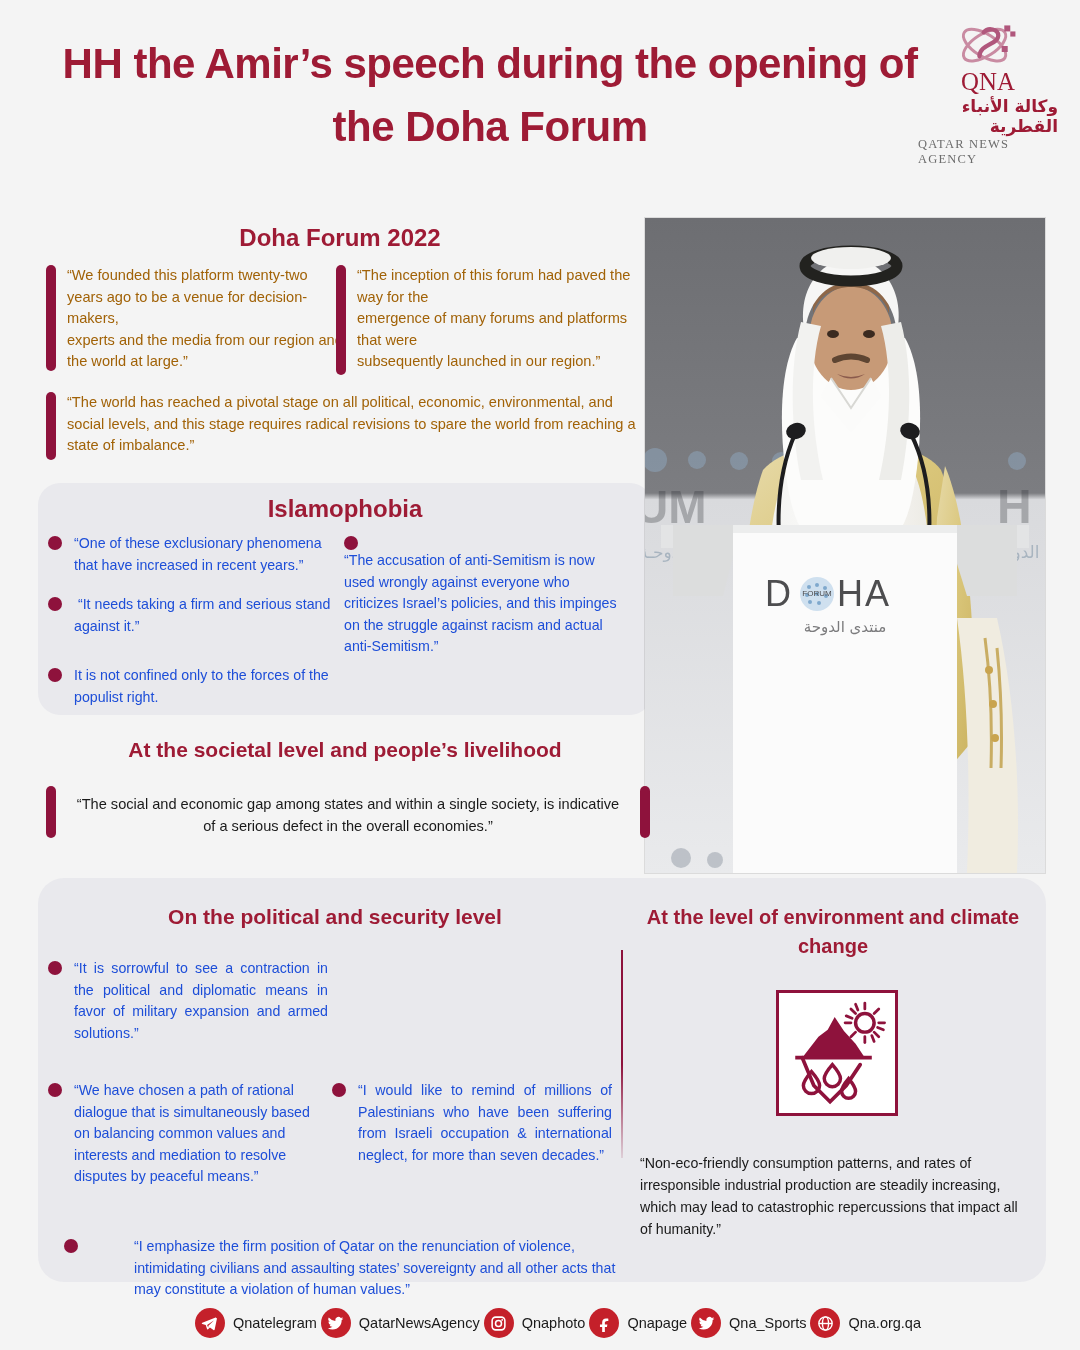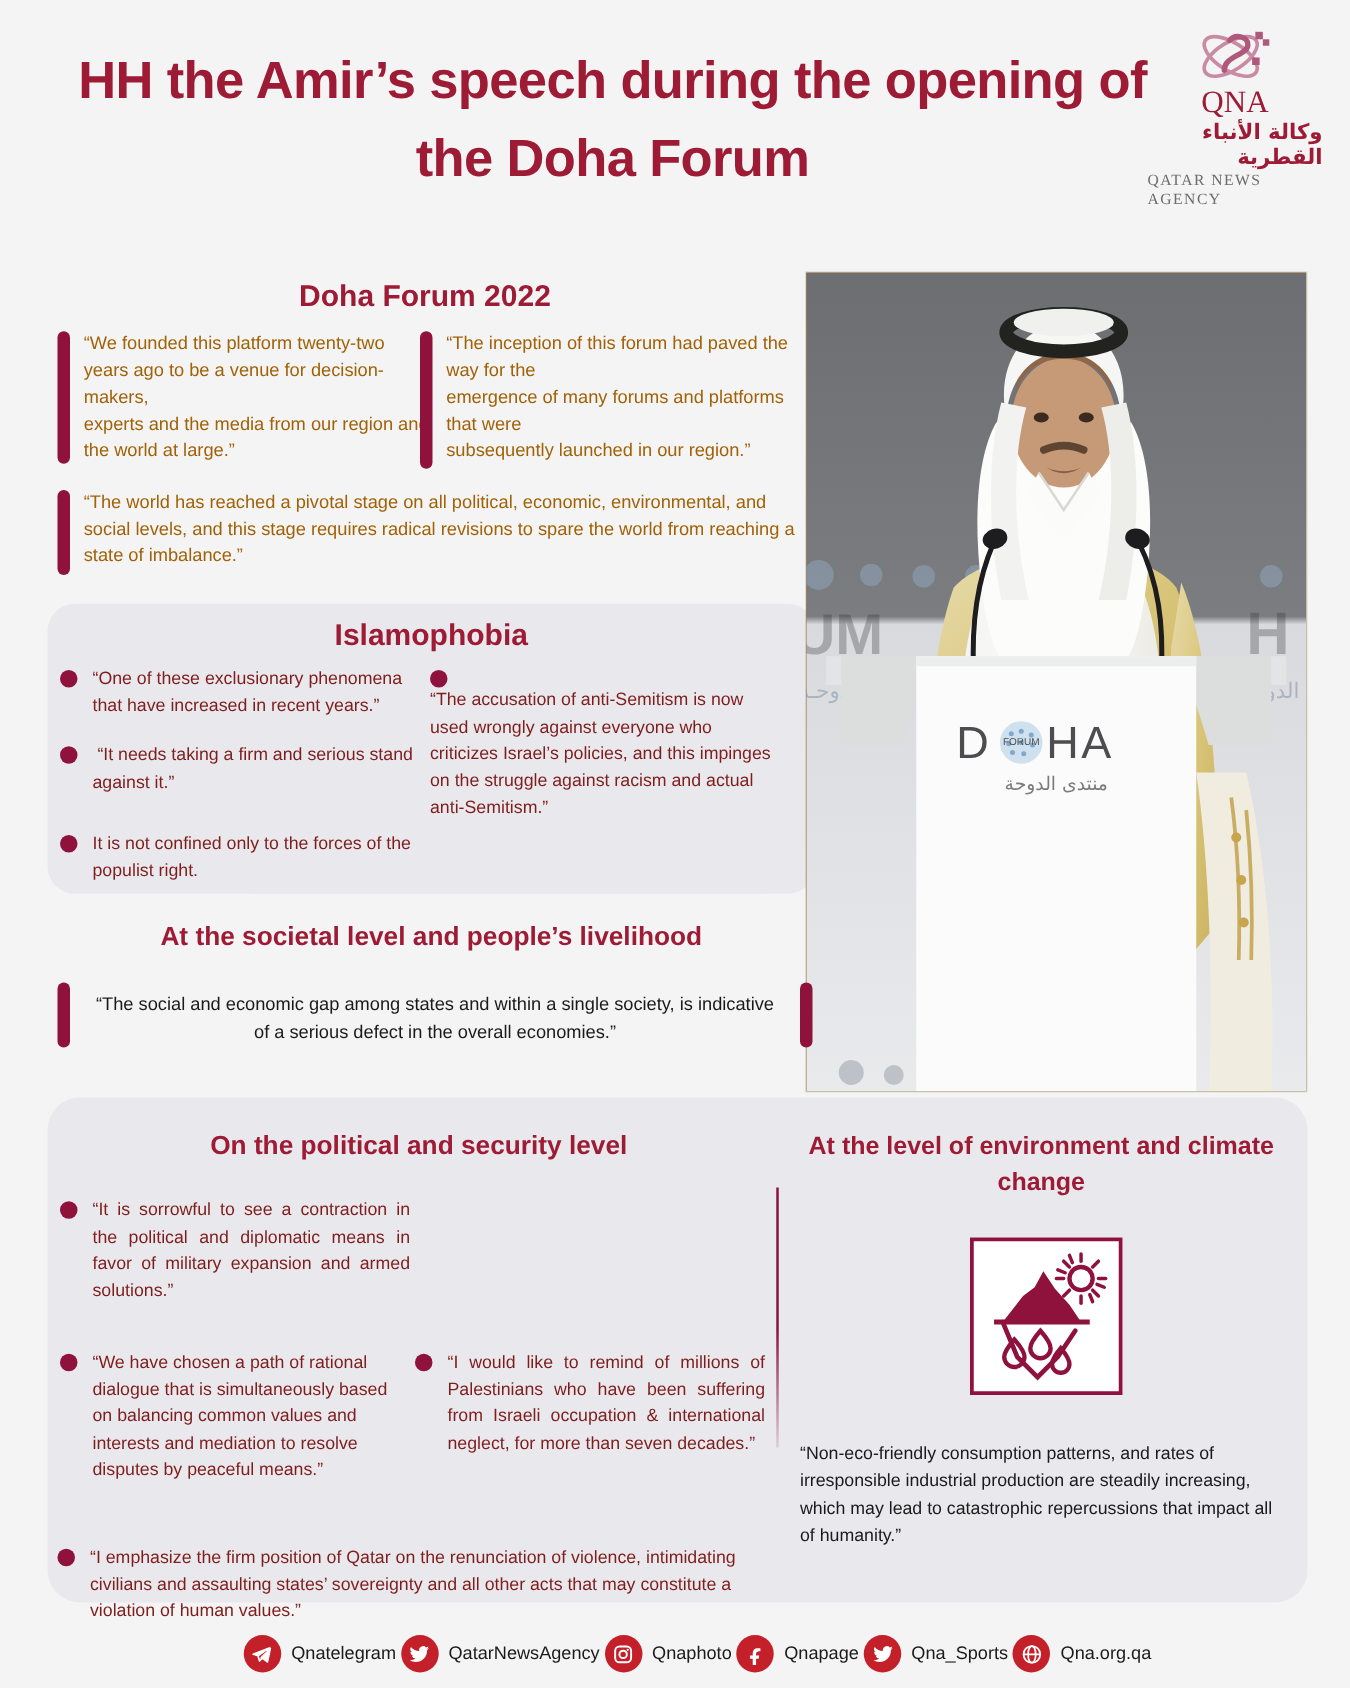--- a/index.html
+++ b/index.html
@@ -29,21 +29,21 @@
              font-family:"Liberation Serif", serif; margin-top:1px; }
 
   
   .panel { position:absolute; background:#e9e9ed; }
   .panel-islam  { left:38px;  top:483px; width:614px; height:232px; border-radius:22px; }
   .panel-bottom { left:38px;  top:878px; width:1008px; height:404px; border-radius:26px; }
 
   
   .photo {
     position:absolute; left:645px; top:218px; width:400px; height:655px;
-    overflow:hidden; background:#a16207;
+    overflow:hidden; background:#bef264;
     box-shadow:0 0 0 1px rgba(0,0,0,0.10);
   }
   .photo svg { display:block; width:400px; height:655px; }
 
   
   .sec-head {
     position:absolute; text-align:center; color:#9e1b35;
     font-weight:bold; line-height:1.45;
   }
   .h-doha   { left:40px;  top:221px; width:600px; font-size:24px; }
@@ -71,32 +71,32 @@
   .bq-soc .bar { height:52px; }
   .bq-soc .txt { flex:1; text-align:center; font-size:14.6px; line-height:1.5; padding:0 4px; }
   .bq-soc .bar.right { margin-right:0; margin-left:11px; }
 
   
   .dot-item { position:absolute; display:flex; }
   .dot {
     flex:0 0 auto; width:14px; height:14px; border-radius:50%;
     background:#8e123c; margin-right:12px; margin-top:3px;
   }
-  .dot-item .txt { font-size:14.2px; line-height:1.52; color:#7f1d1d; }
+  .dot-item .txt { font-size:14.2px; line-height:1.52; color:#1d4ed8; }
 
   .is1 { left:48px;  top:533px; width:300px; }
   .is2 { left:48px;  top:594px; width:300px; }
   .is3 { left:48px;  top:665px; width:300px; }
   .is4 { left:358px; top:533x; width:280px; }
   .is4 { left:344px; top:533px; width:280px;flex-direction:column; }
 
   .pl1 { left:48px;  top:958px; width:280px; }
   .pl1 .txt { text-align:justify; }
   .pl2 { left:48px;  top:1080px; width:280px; }
-  .pl3 { left:46px;  top:1236px; width:580px; }
+  .pl3 { left:64px;  top:1236px; width:580px;gap:44px; }
   .pr1 { left:332px; top:958px; width:280px; }
   .pr1 .txt { text-align:justify; }
   .pr2 { left:332px; top:1080px; width:280px; }
   .pr2 .txt { text-align:justify; }
 
   
   .divider {
     position:absolute; left:621px; top:950px; width:2px; height:208px;
     background:linear-gradient(to bottom,#8e123c 0%,#8e123c 55%,rgba(142,18,60,0.12) 100%);
   }

